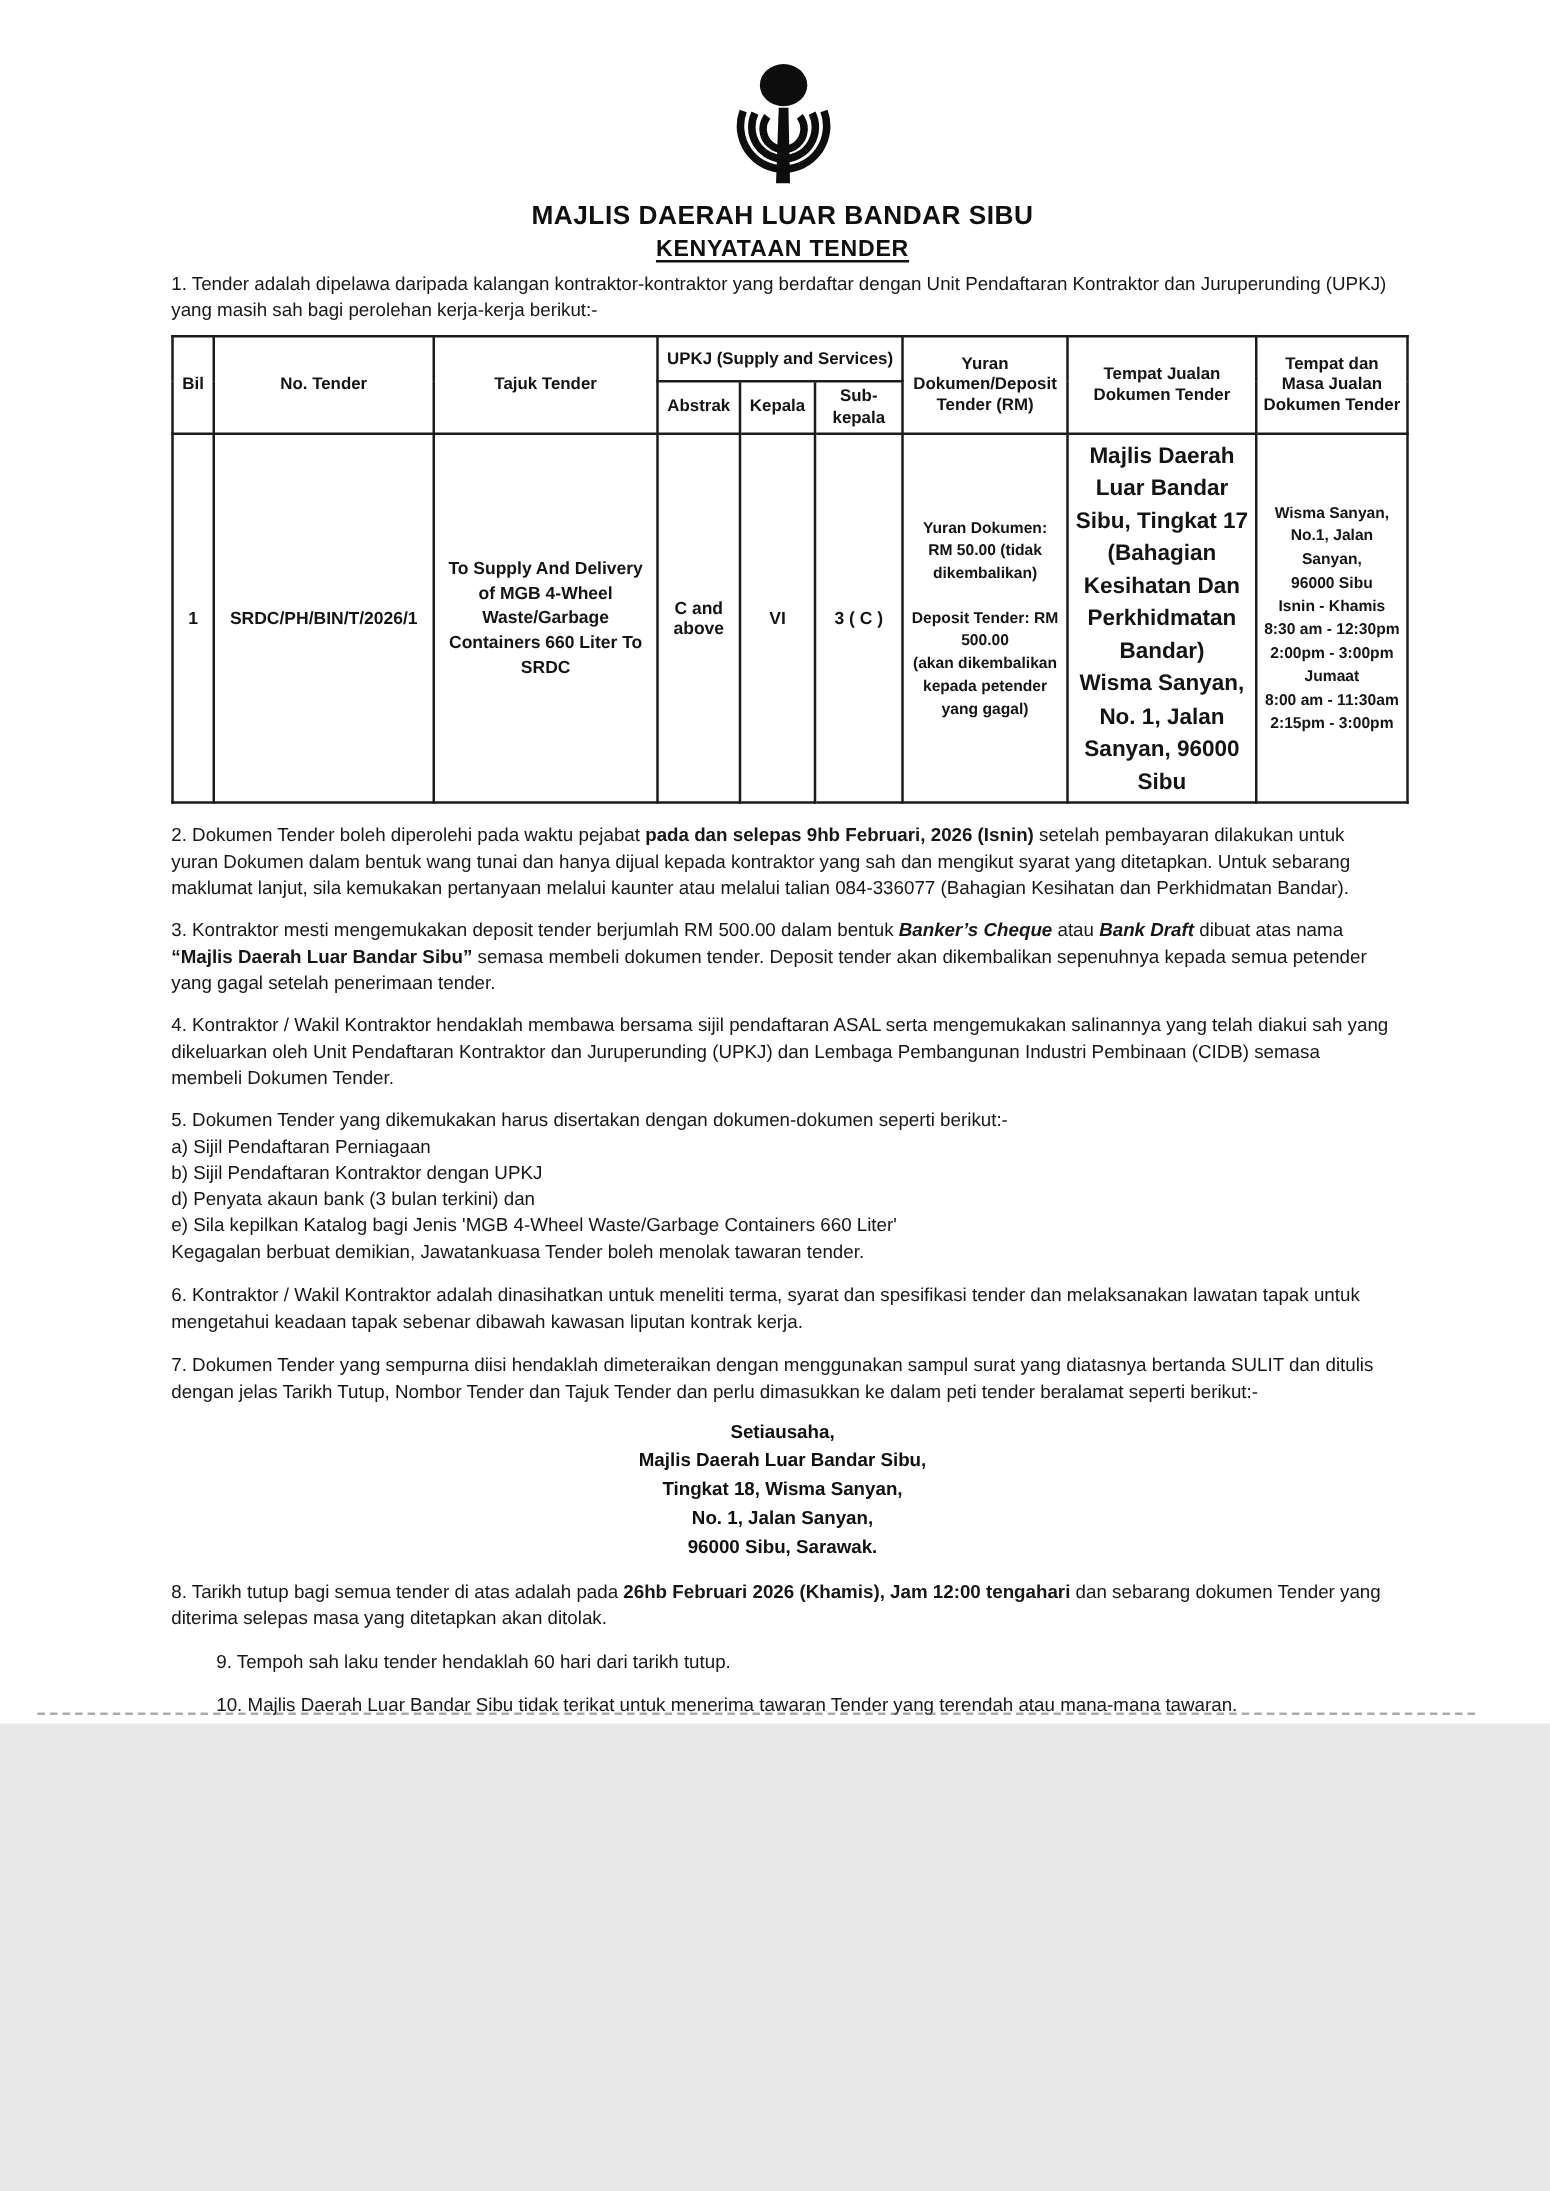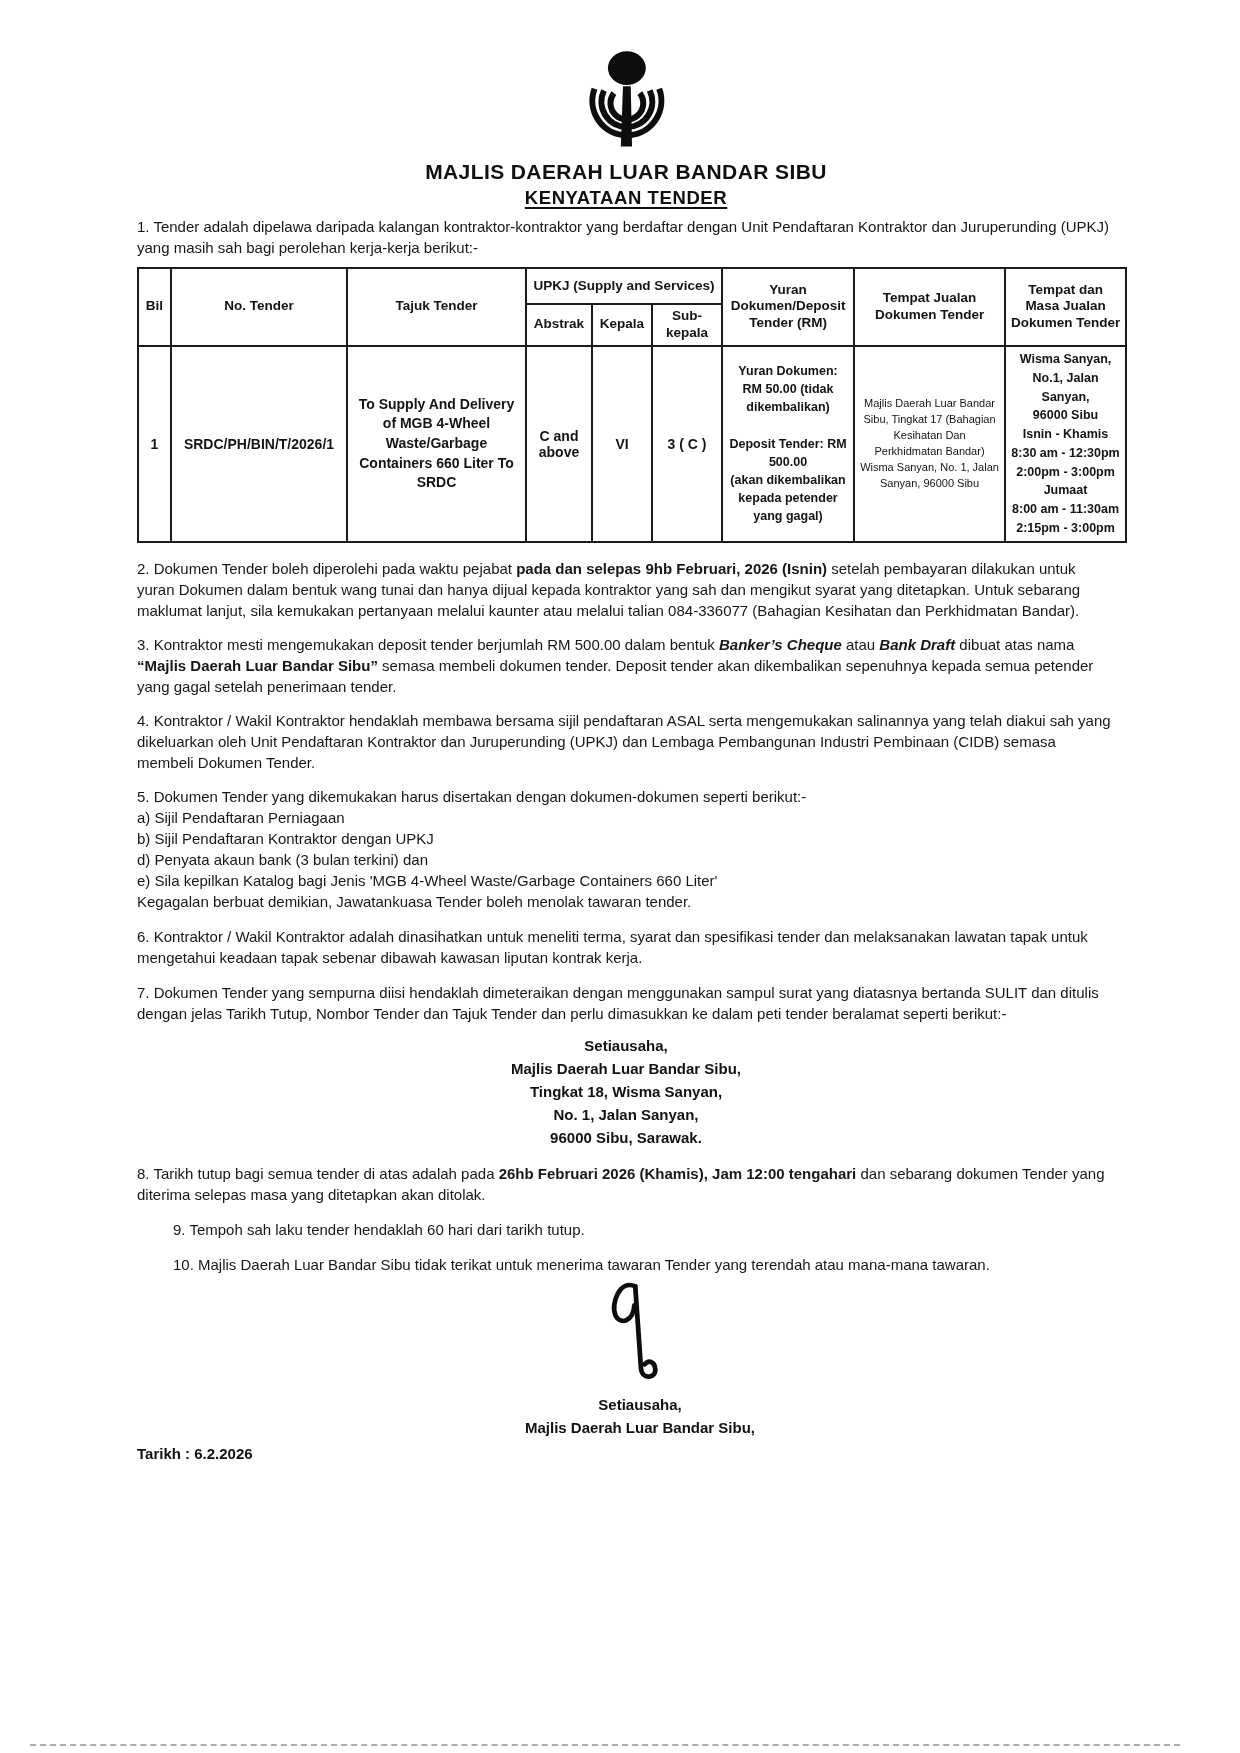--- a/index.html
+++ b/index.html
@@ -1,20 +1,20 @@
 <!DOCTYPE html>
 <html><head>
 <meta charset="utf-8">
 <style>
   * { margin: 0; padding: 0; box-sizing: border-box; }
   html, body { background: #e8e8e8; }
   .page {
     position: relative;
     width: 1240px;
-    height: 1753px;
+    height: 1379px;
     margin: 0 auto;
     background: #ffffff;
     font-family: "Liberation Sans", "DejaVu Sans", sans-serif;
     color: #161616;
     overflow: hidden;
   }
   .content {
     padding: 50px 125px 0 137px;
   }
   .logo-wrap { text-align: center; }
@@ -67,21 +67,21 @@
   }
   tr.header-top { height: 36px; }
   tr.header-sub { height: 36px; }
   tr.data-row { height: 196px; }
   td.c-bil, td.c-kepala, td.c-subkepala, td.c-kategori {
     font-size: 14px; font-weight: 700;
   }
   td.c-no-tender { font-size: 14px; font-weight: 700; }
   td.c-tajuk { font-size: 14px; font-weight: 700; line-height: 1.4; }
   td.c-yuran { font-size: 12.5px; font-weight: 700; line-height: 1.45; }
-  td.c-tempat-jualan { font-size: 11px; font-weight: 400; line-height: 1.45; }
+  td.c-tempat-jualan { font-size: 18px; font-weight: 700; line-height: 1.45; }
   td.c-tempat-masa { font-size: 12.5px; font-weight: 700; line-height: 1.5; }
   .preline { white-space: pre-line; }
   .clause-list { font-size: 15px; line-height: 21px; margin-top: 14px; color: #171717; }
   .clause-list div { margin: 0; }
   .address-block {
     text-align: center;
     font-size: 15px;
     font-weight: 700;
     line-height: 23px;
     margin-top: 10px;

